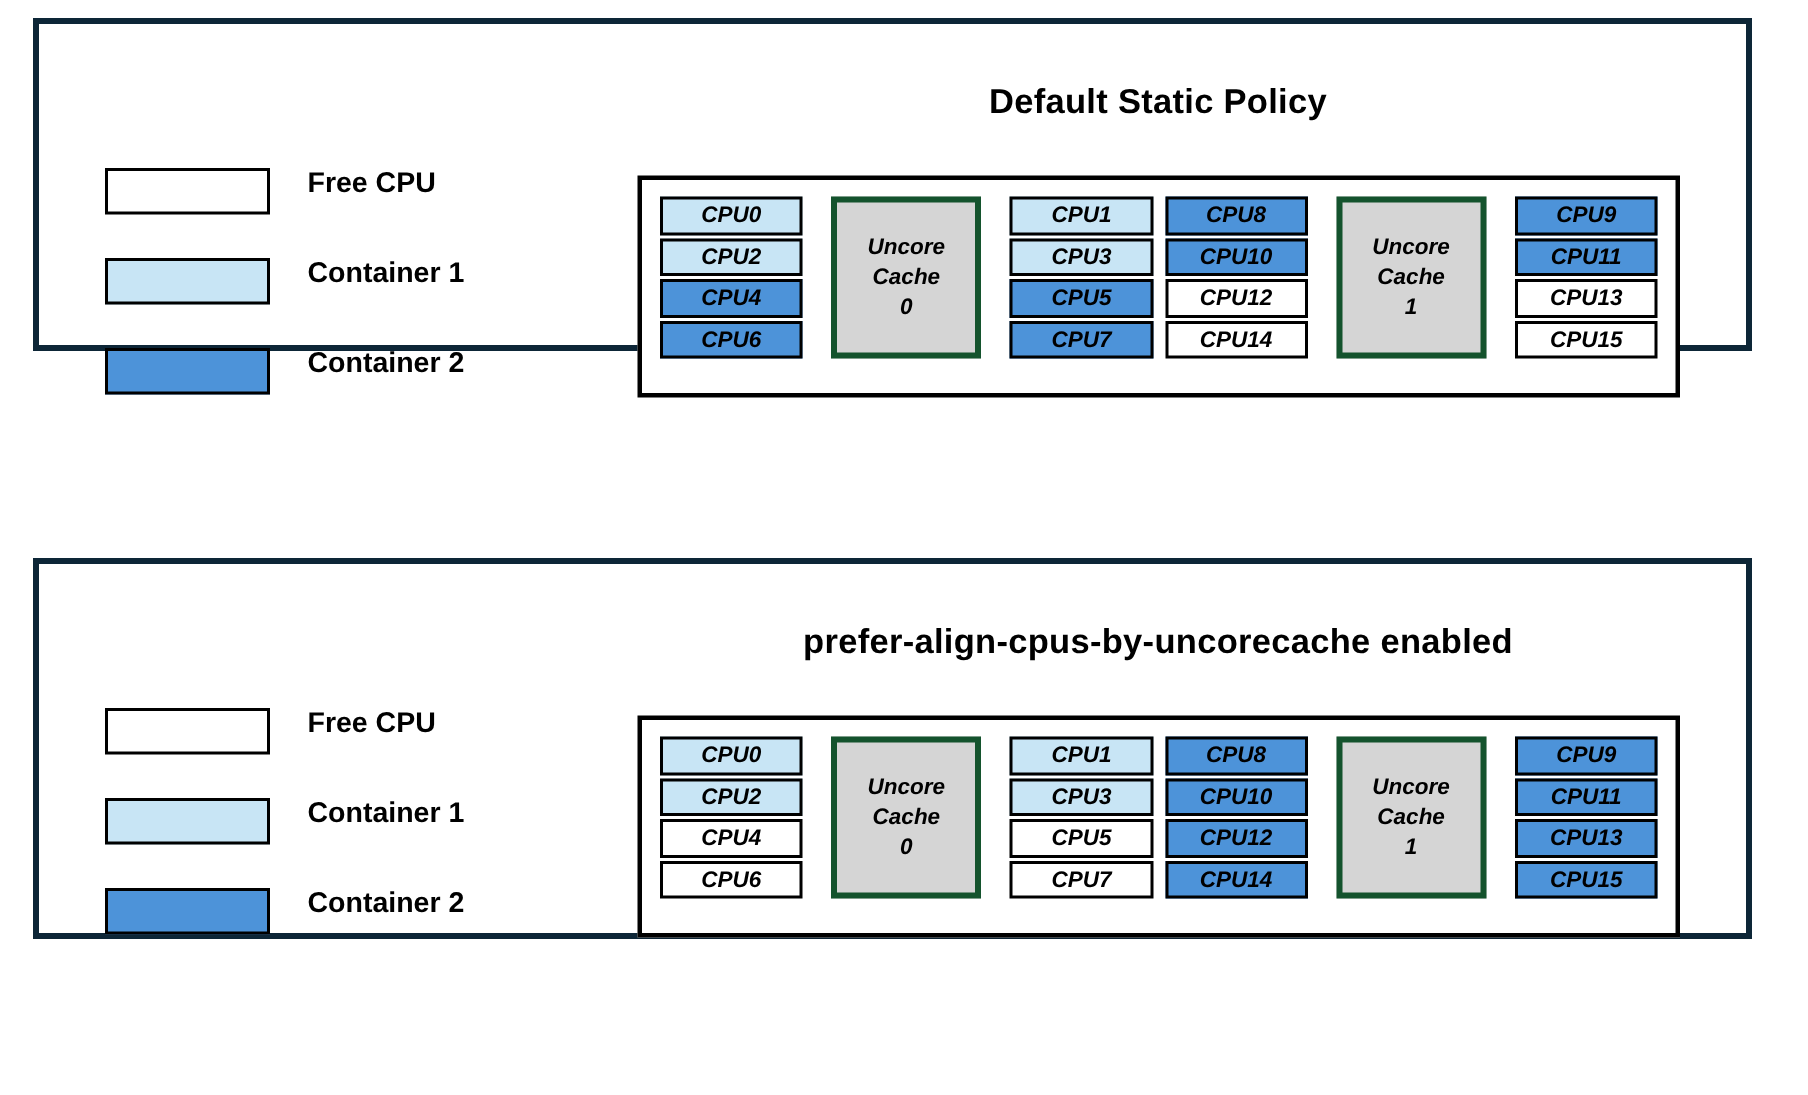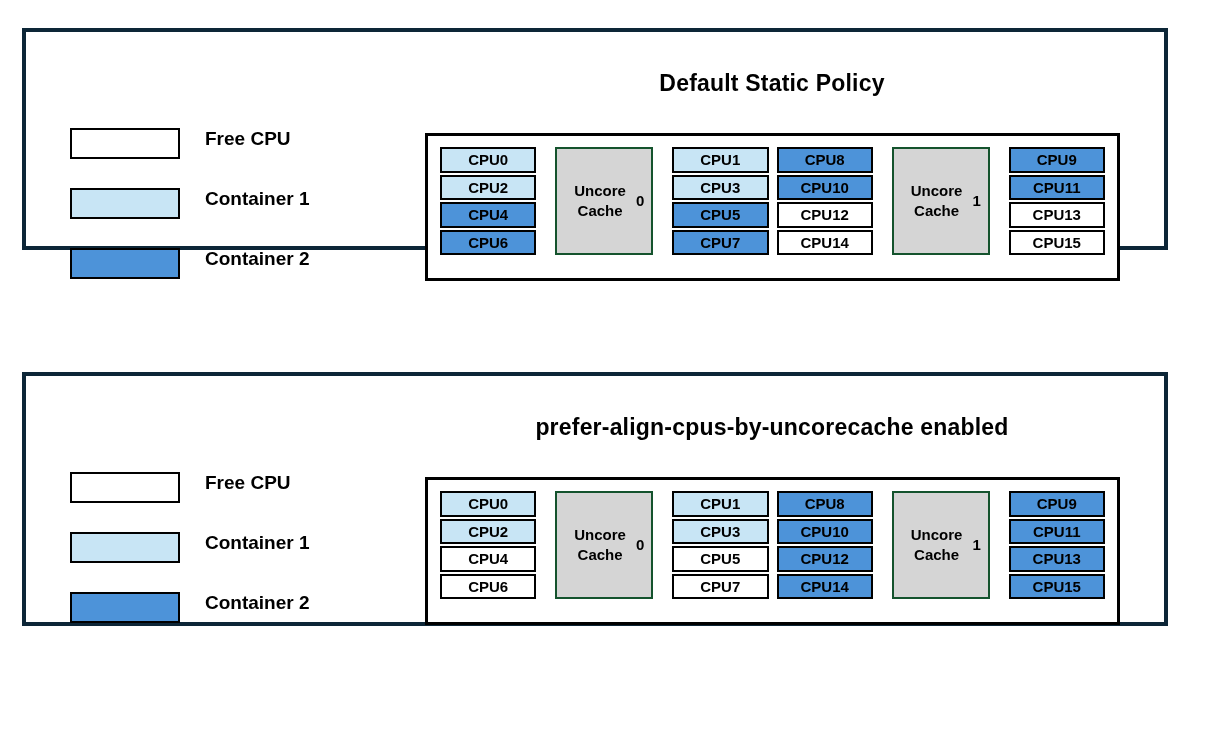--- a/index.html
+++ b/index.html
@@ -16,21 +16,21 @@
     color: #000;
   }
   .panel {
     position: absolute;
     left: 22px;
     width: 1146px;
     box-sizing: border-box;
     border: 4px solid var(--color-panel_border, #0d2637);
     background: #fff;
   }
-  .panel-top { top: 28px; height: 222px; }
+  .panel-top { top: 12px; height: 222px; }
   .panel-bottom { top: 372px; height: 254px; }
 
   .panel-title {
     position: absolute;
     left: 396px;
     width: 700px;
     top: 38px;
     text-align: center;
     font-size: 23px;
     letter-spacing: 0.2px;
@@ -72,20 +72,21 @@
     background: #fff;
     display: flex;
     gap: 8px;
     padding: 11px 12px 23px 12px;
   }
   .uncore-group {
     flex: 1;
     display: flex;
     gap: 19px;
     min-width: 0;
+    font-style: italic;
   }
   .cpu-col {
     flex: 1.03;
     display: flex;
     flex-direction: column;
     gap: 2px;
     min-width: 0;
   }
   .cpu-cell {
     flex: 1;
@@ -94,24 +95,24 @@
     display: flex;
     align-items: center;
     justify-content: center;
     font-size: 15px;
     line-height: 1;
     overflow: hidden;
   }
   .uncore {
     flex: 1;
     box-sizing: border-box;
-    border: 2px solid #14532d;
+    border: 4px solid #14532d;
     background: var(--color-uncore_cache, #d5d5d5);
     display: flex;
-    flex-direction: row;
+    flex-direction: column;
     align-items: center;
     justify-content: center;
     text-align: center;
     font-size: 15px;
     line-height: 1.35;
     min-width: 0;
   }
   .uncore-name {
     width: 72px;
     word-wrap: break-word;

